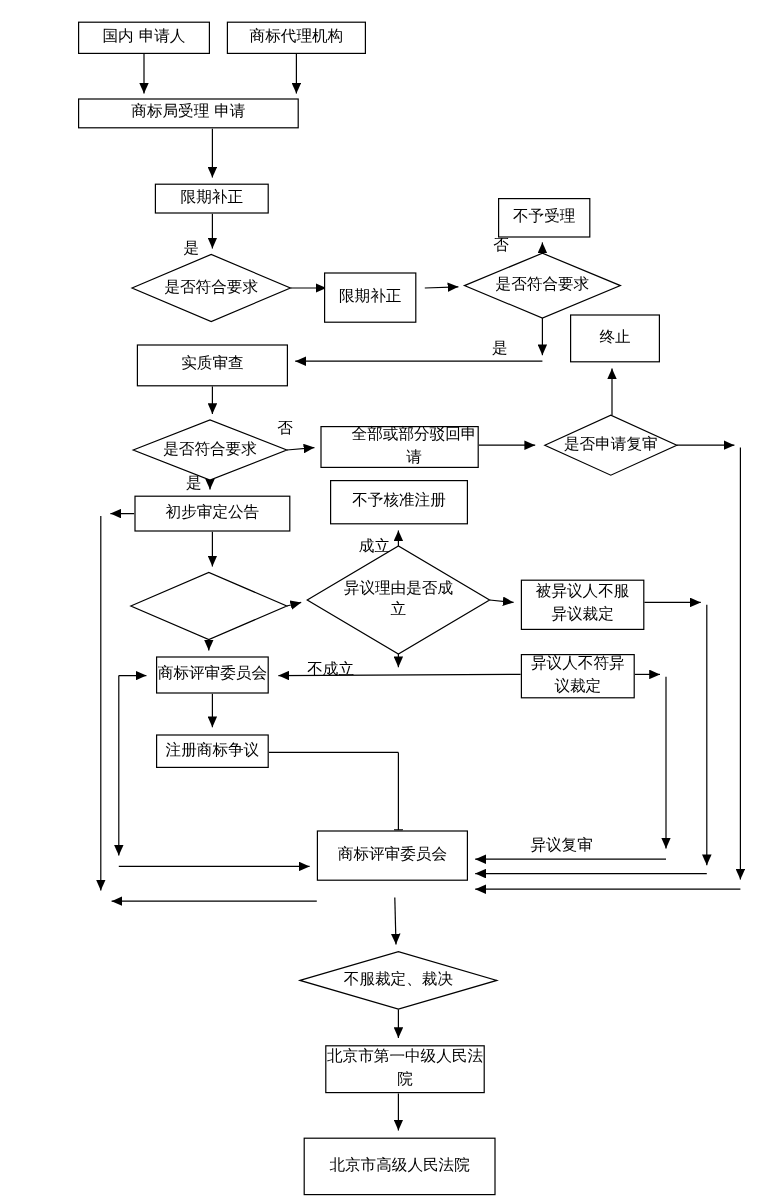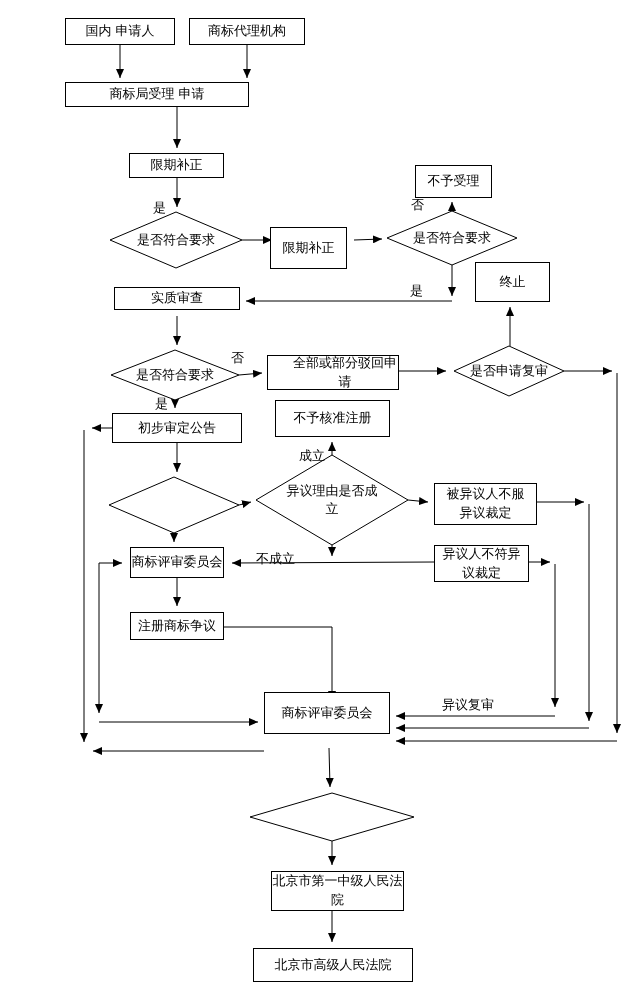--- a/index.html
+++ b/index.html
@@ -102,41 +102,42 @@
     </g>
   </svg>
 
   <div class="node" style="left:53px;top:18px;width:110px;height:27px;">国内 申请人</div>
   <div class="node" style="left:177px;top:18px;width:116px;height:27px;">商标代理机构</div>
   <div class="node" style="left:53px;top:82px;width:184px;height:25px;">商标局受理 申请</div>
   <div class="node" style="left:117px;top:153px;width:95px;height:25px;">限期补正</div>
   <div class="node" style="left:403px;top:165px;width:77px;height:33px;">不予受理</div>
   <div class="node" style="left:258px;top:227px;width:77px;height:42px;">限期补正</div>
   <div class="node" style="left:463px;top:262px;width:75px;height:40px;">终止</div>
-  <div class="node" style="left:102px;top:287px;width:126px;height:23px;">实质审查</div>
+  <div class="node" style="left:102px;top:287px;width:126px;height:35px;">实质审查</div>
   <div class="node" style="left:255px;top:355px;width:132px;height:35px;padding-left:24px;">全部或部分驳回申请</div>
   <div class="node" style="left:263px;top:400px;width:115px;height:37px;">不予核准注册</div>
   <div class="node" style="left:100px;top:413px;width:130px;height:30px;">初步审定公告</div>
   <div class="node" style="left:422px;top:483px;width:103px;height:42px;">
        <span class="wrap84">被异议人不服异议裁定</span>
     </div>
   <div class="node" style="left:422px;top:545px;width:95px;height:37px;">
        <span class="wrap84">异议人不符异议裁定</span>
     </div>
   <div class="node" style="left:118px;top:547px;width:94px;height:31px;">商标评审委员会</div>
   <div class="node" style="left:118px;top:612px;width:94px;height:28px;">注册商标争议</div>
   <div class="node" style="left:252px;top:692px;width:126px;height:42px;">商标评审委员会</div>
   <div class="node" style="left:259px;top:871px;width:133px;height:40px;">北京市第一中级人民法院</div>
-  <div class="node" style="left:241px;top:948px;width:160px;height:34px;">北京市高级人民法院</div>
+  <div class="node" style="left:241px;top:948px;width:160px;height:48px;">北京市高级人民法院</div>
 
   <div class="dlabel" style="left:98px;top:212px;width:132px;height:56px;">是否符合要求</div>
   <div class="dlabel" style="left:375px;top:211px;width:130px;height:54px;">是否符合要求</div>
   <div class="dlabel" style="left:99px;top:350px;width:128px;height:50px;">是否符合要求</div>
   <div class="dlabel" style="left:272px;top:455px;width:96px;height:90px;">异议理由是否成立</div>
   <div class="dlabel" style="left:442px;top:346px;width:110px;height:50px;">是否申请复审</div>
+  <div class="dlabel" style="left:238px;top:793px;width:164px;height:48px;">不服裁定、裁决</div>
 
   <div class="elabel" style="left:141px;top:200px;">是</div>
   <div class="elabel" style="left:399px;top:197px;">否</div>
   <div class="elabel" style="left:398px;top:283px;">是</div>
   <div class="elabel" style="left:219px;top:350px;">否</div>
   <div class="elabel" style="left:143px;top:396px;">是</div>
   <div class="elabel" style="left:287px;top:448px;">成立</div>
   <div class="elabel" style="left:244px;top:551px;">不成立</div>
   <div class="elabel" style="left:430px;top:697px;">异议复审</div>
 

